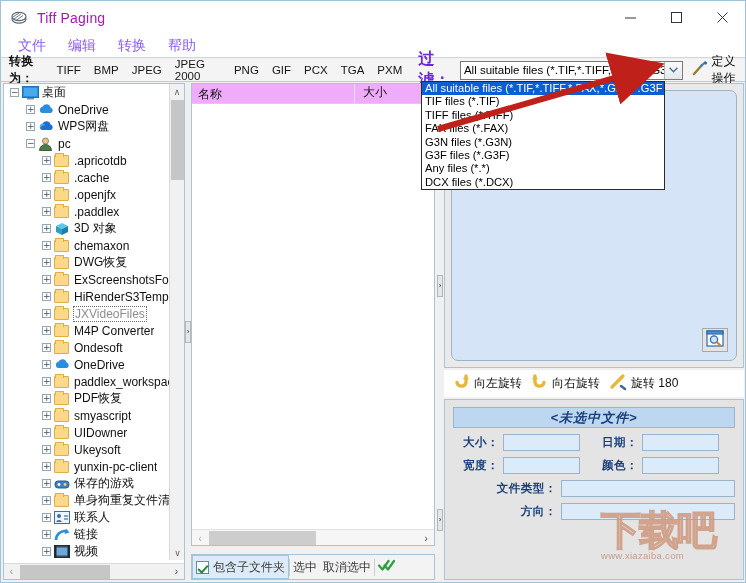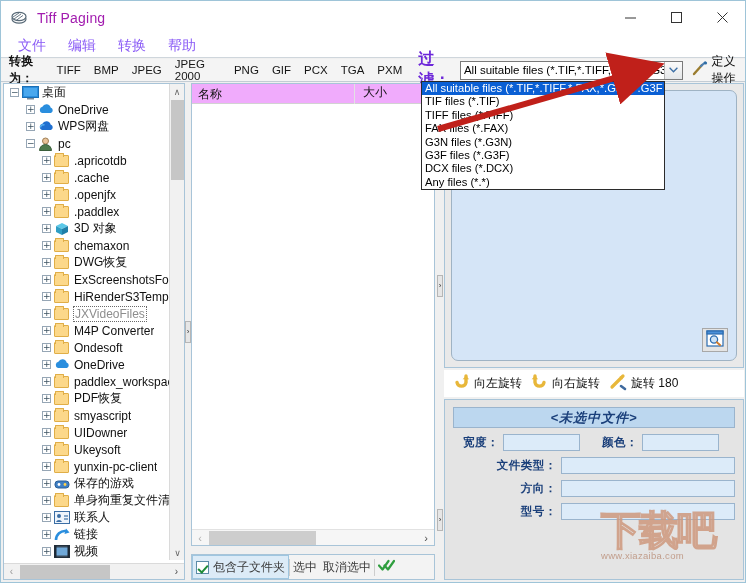--- a/index.html
+++ b/index.html
@@ -657,53 +657,56 @@
           <path d="M13 13 L17 16" stroke="#3f6a9e" stroke-width="2.6" stroke-linecap="round"></path>
         </svg>
       </span>
       <span class="lbl">旋转 180</span>
     </div>
   </div>
 
   <div class="infowrap">
     <div class="info-title">&lt;未选中文件&gt;</div>
 
+    <div class="inf-row half">
+      <div class="inf-lbl">大小：</div>
+      <div class="inf-in"></div>
+      <div class="gap"></div>
+      <div class="inf-lbl">日期：</div>
+      <div class="inf-in"></div>
+    </div>
 
     <div class="inf-row half">
       <div class="inf-lbl">宽度：</div>
       <div class="inf-in"></div>
       <div class="gap"></div>
       <div class="inf-lbl">颜色：</div>
       <div class="inf-in"></div>
     </div>
 
 
     <div class="inf-row wide">
       <div class="inf-lbl">文件类型：</div>
       <div class="inf-in"></div>
     </div>
     <div class="inf-row wide">
       <div class="inf-lbl">方向：</div>
-      <div class="inf-in"></div>
-    </div>
-    <div class="inf-row wide">
-      <div class="inf-lbl">型号：</div>
       <div class="inf-in"></div>
     </div>
   </div>
 
   <div class="dropdown" id="dd-container">
       <div class="dd-item sel">All suitable files (*.TIF,*.TIFF,*.FAX,*.G3N,*.G3F</div>
       <div class="dd-item">TIF files (*.TIF)</div>
       <div class="dd-item">TIFF files (*.TIFF)</div>
       <div class="dd-item">FAX files (*.FAX)</div>
       <div class="dd-item">G3N files (*.G3N)</div>
       <div class="dd-item">G3F files (*.G3F)</div>
+      <div class="dd-item">Any files (*.*)</div>
       <div class="dd-item">DCX files (*.DCX)</div>
-      <div class="dd-item">Any files (*.*)</div>
     </div>
 
   <div class="watermark">
     <div class="wm-text">下载吧</div>
     <div class="wm-url">www.xiazaiba.com</div>
   </div>
 
   <svg class="annot" viewBox="0 0 746 583">
     <defs>
       <marker id="ah" markerWidth="9" markerHeight="9" refX="7.5" refY="4.5" orient="auto">

